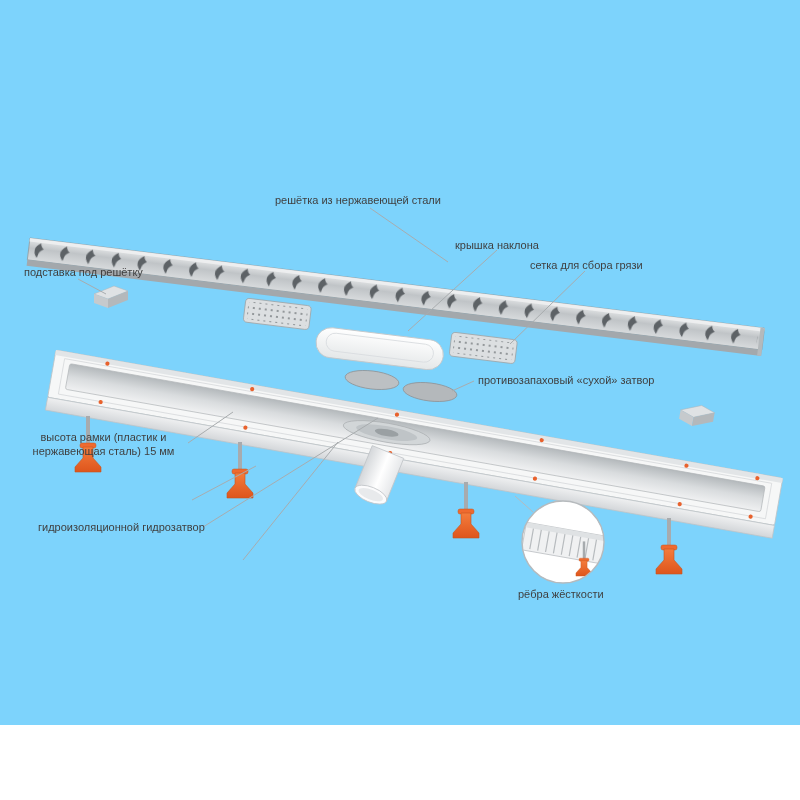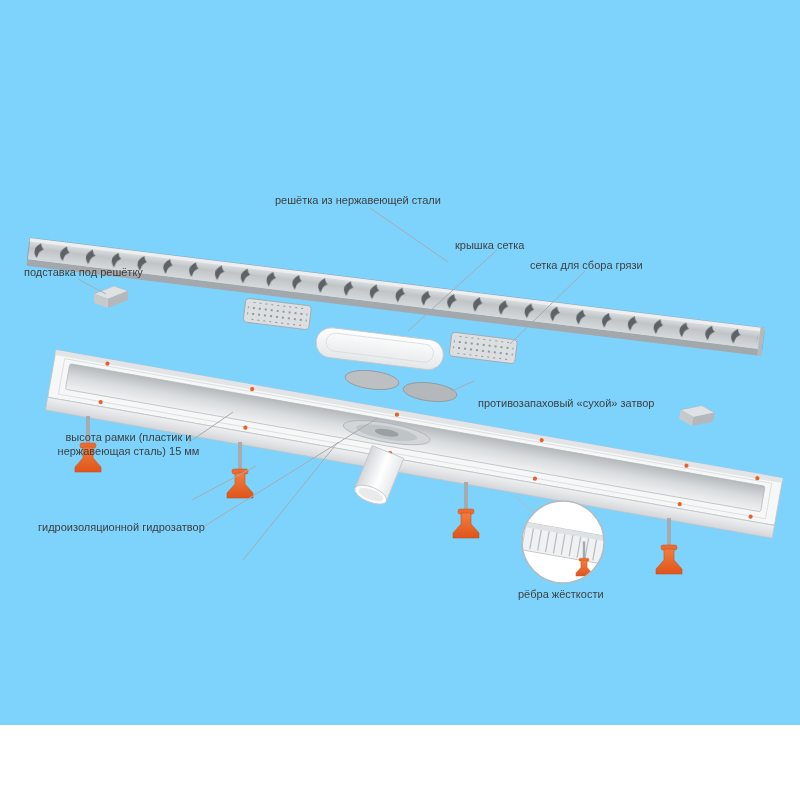--- a/index.html
+++ b/index.html
@@ -158,29 +158,29 @@
       <line x1="474" y1="381" x2="452" y2="391"></line>
       <line x1="188" y1="443" x2="233" y2="412"></line>
       <line x1="192" y1="500" x2="256" y2="466"></line>
       <line x1="203" y1="527" x2="378" y2="418"></line>
       <line x1="243" y1="560" x2="338" y2="442"></line>
     </g>
   </svg>
 
   <div class="lbl" style="left:275px; top:193px;">решётка из нержавеющей стали</div>
 
-  <div class="lbl" style="left:455px; top:238px;">крышка сетка</div>
+  <div class="lbl" style="left:455px; top:238px;">крышка наклона</div>
 
   <div class="lbl" style="left:530px; top:258px;">сетка для сбора грязи</div>
 
   <div class="lbl" style="left:24px; top:265px;text-align:center;">подставка под решётку</div>
 
-  <div class="lbl" style="left:478px; top:373px;margin-top:23px;">противозапаховый «сухой» затвор</div>
+  <div class="lbl" style="left:478px; top:373px;">противозапаховый «сухой» затвор</div>
 
-  <div class="lbl wrap" style="left:26px; top:430px; width:155px;margin-left:25px;">высота рамки (пластик и нержавеющая сталь) 15 мм</div>
+  <div class="lbl wrap" style="left:26px; top:430px; width:155px;">высота рамки (пластик и нержавеющая сталь) 15 мм</div>
 
 
   <div class="lbl" style="left:38px; top:520px;">гидроизоляционной гидрозатвор</div>
 
 
   <div class="lbl" style="left:518px; top:587px;">рёбра жёсткости</div>
 
 </div>
 
 </body></html>

